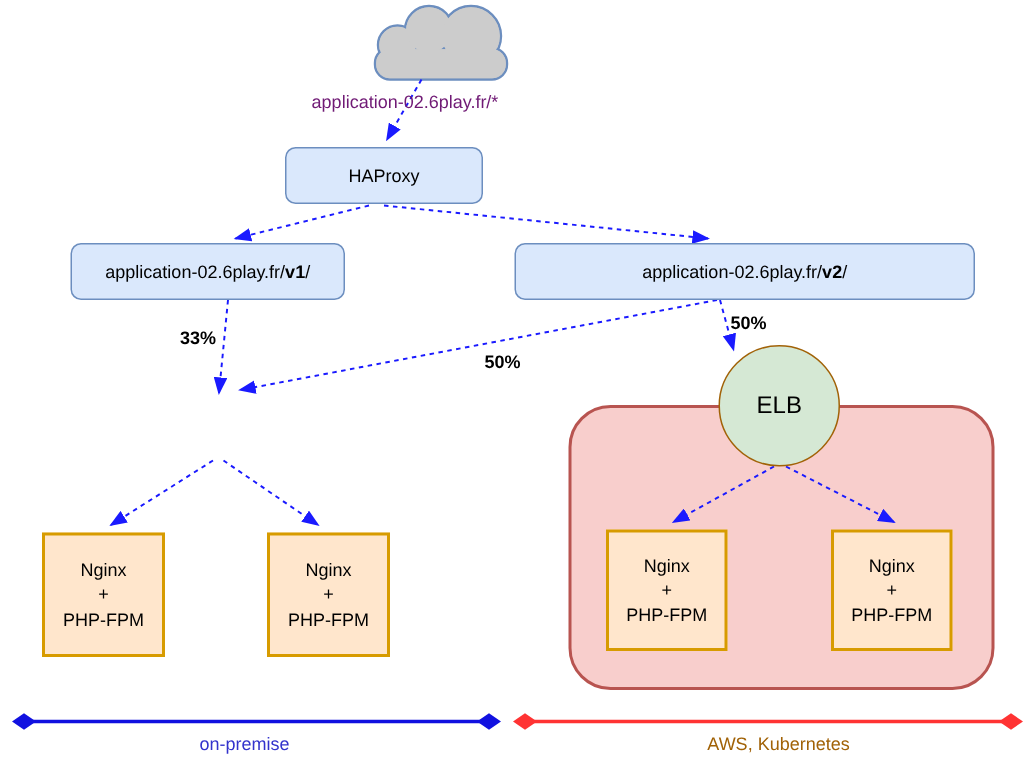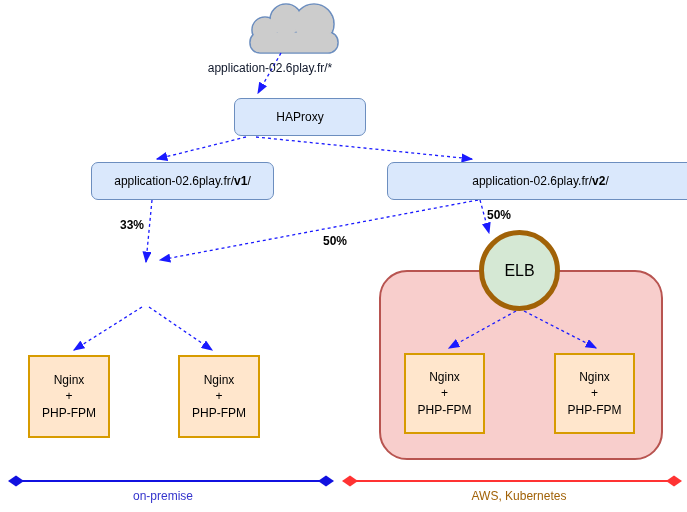--- a/index.html
+++ b/index.html
@@ -25,25 +25,24 @@
     justify-content: center;
     text-align: center;
     font-size: 12px;
     color: #000000;
     z-index: 3;
   }
   .blue-node {
     background: #DAE8FC;
     border: 1px solid #6C8EBF;
     border-radius: 7px;
-    margin-left: 44px;
   }
   .green-node {
     background: #D5E8D4;
-    border: 5px solid #a16207;
+    border: 1px solid #a16207;
     border-radius: 9px;
     font-size: 16px;
   }
   .orange-node {
     background: #FFE6CC;
     border: 2px solid #D79B00;
     line-height: 1.35;
     flex-direction: column;
   }
   #haproxy   { left: 190px; top: 98px;  width: 132px; height: 38px; }
@@ -77,21 +76,21 @@
     z-index: 5;
   }
   #label-100        { left: 102px; top: 218px; width: 60px; }
   #label-50-varnish { left: 305px; top: 234px; width: 60px; }
   #label-50-elb     { left: 469px; top: 208px; width: 60px; }
   #cloud-label {
     position: absolute;
     left: 170px; top: 61px; width: 200px;
     text-align: center;
     font-size: 12px;
-    color: #0f172a;
+    color: #701a75;
     z-index: 5;
   }
   .legend-label {
     position: absolute;
     top: 489px;
     width: 220px;
     text-align: center;
     font-size: 12px;
     z-index: 5;
   }

